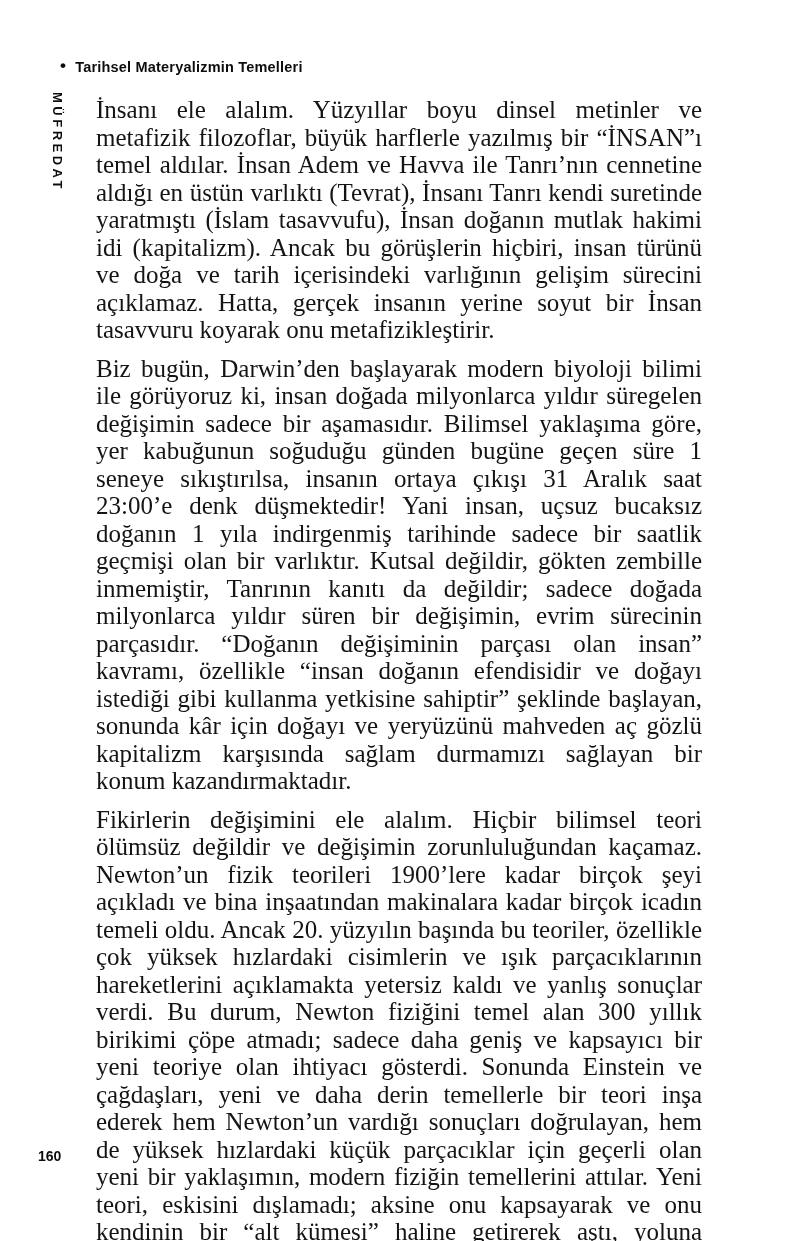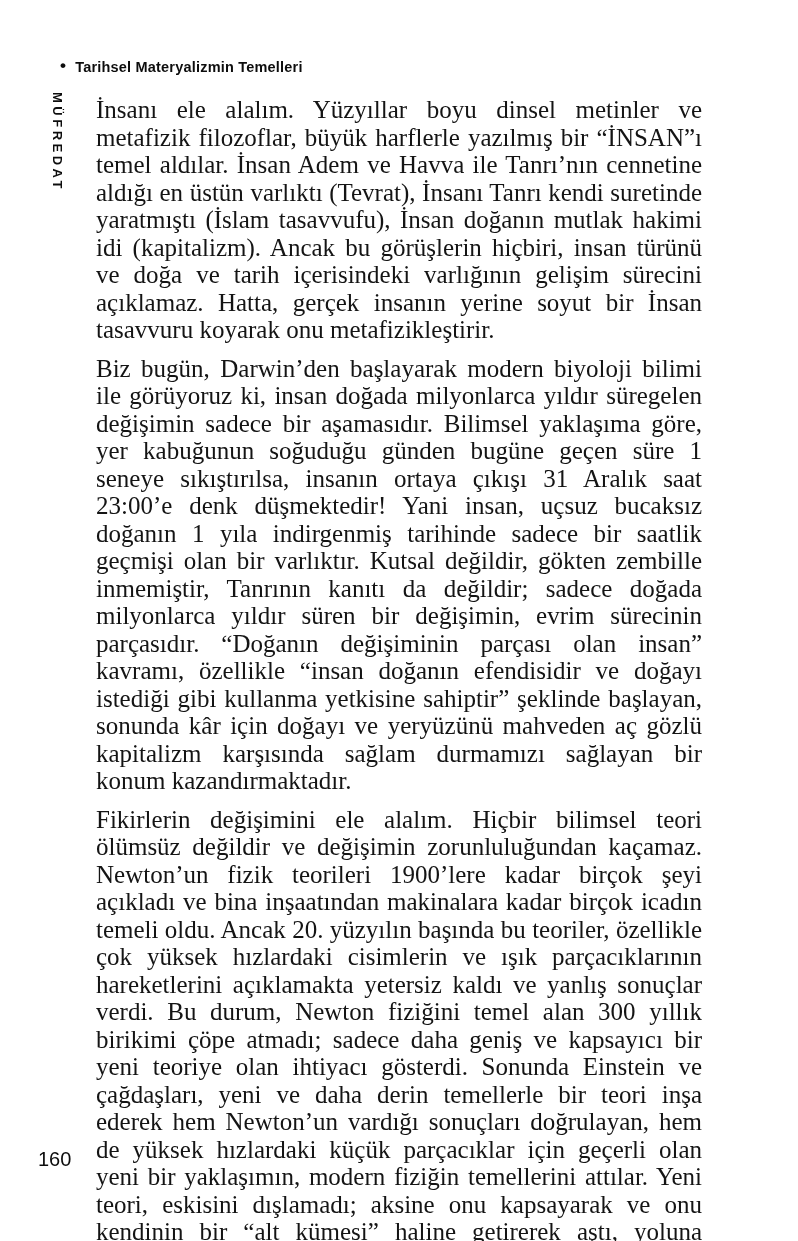--- a/index.html
+++ b/index.html
@@ -60,22 +60,22 @@
   .body-text p {
     margin: 0 0 11px 0;
     hyphens: auto;
     -webkit-hyphens: auto;
   }
   .page-number {
     position: absolute;
     top: 1148px;
     left: 38px;
     font-family: "Liberation Sans", "DejaVu Sans", sans-serif;
-    font-weight: 400;
-    font-size: 20px;
+    font-weight: 700;
+    font-size: 14px;
     color: #0d0d0d;
   }
 </style>
 </head>
 <body>
 
 <div class="page">
 
   <header class="page-header">
     <span class="bullet">•</span>

